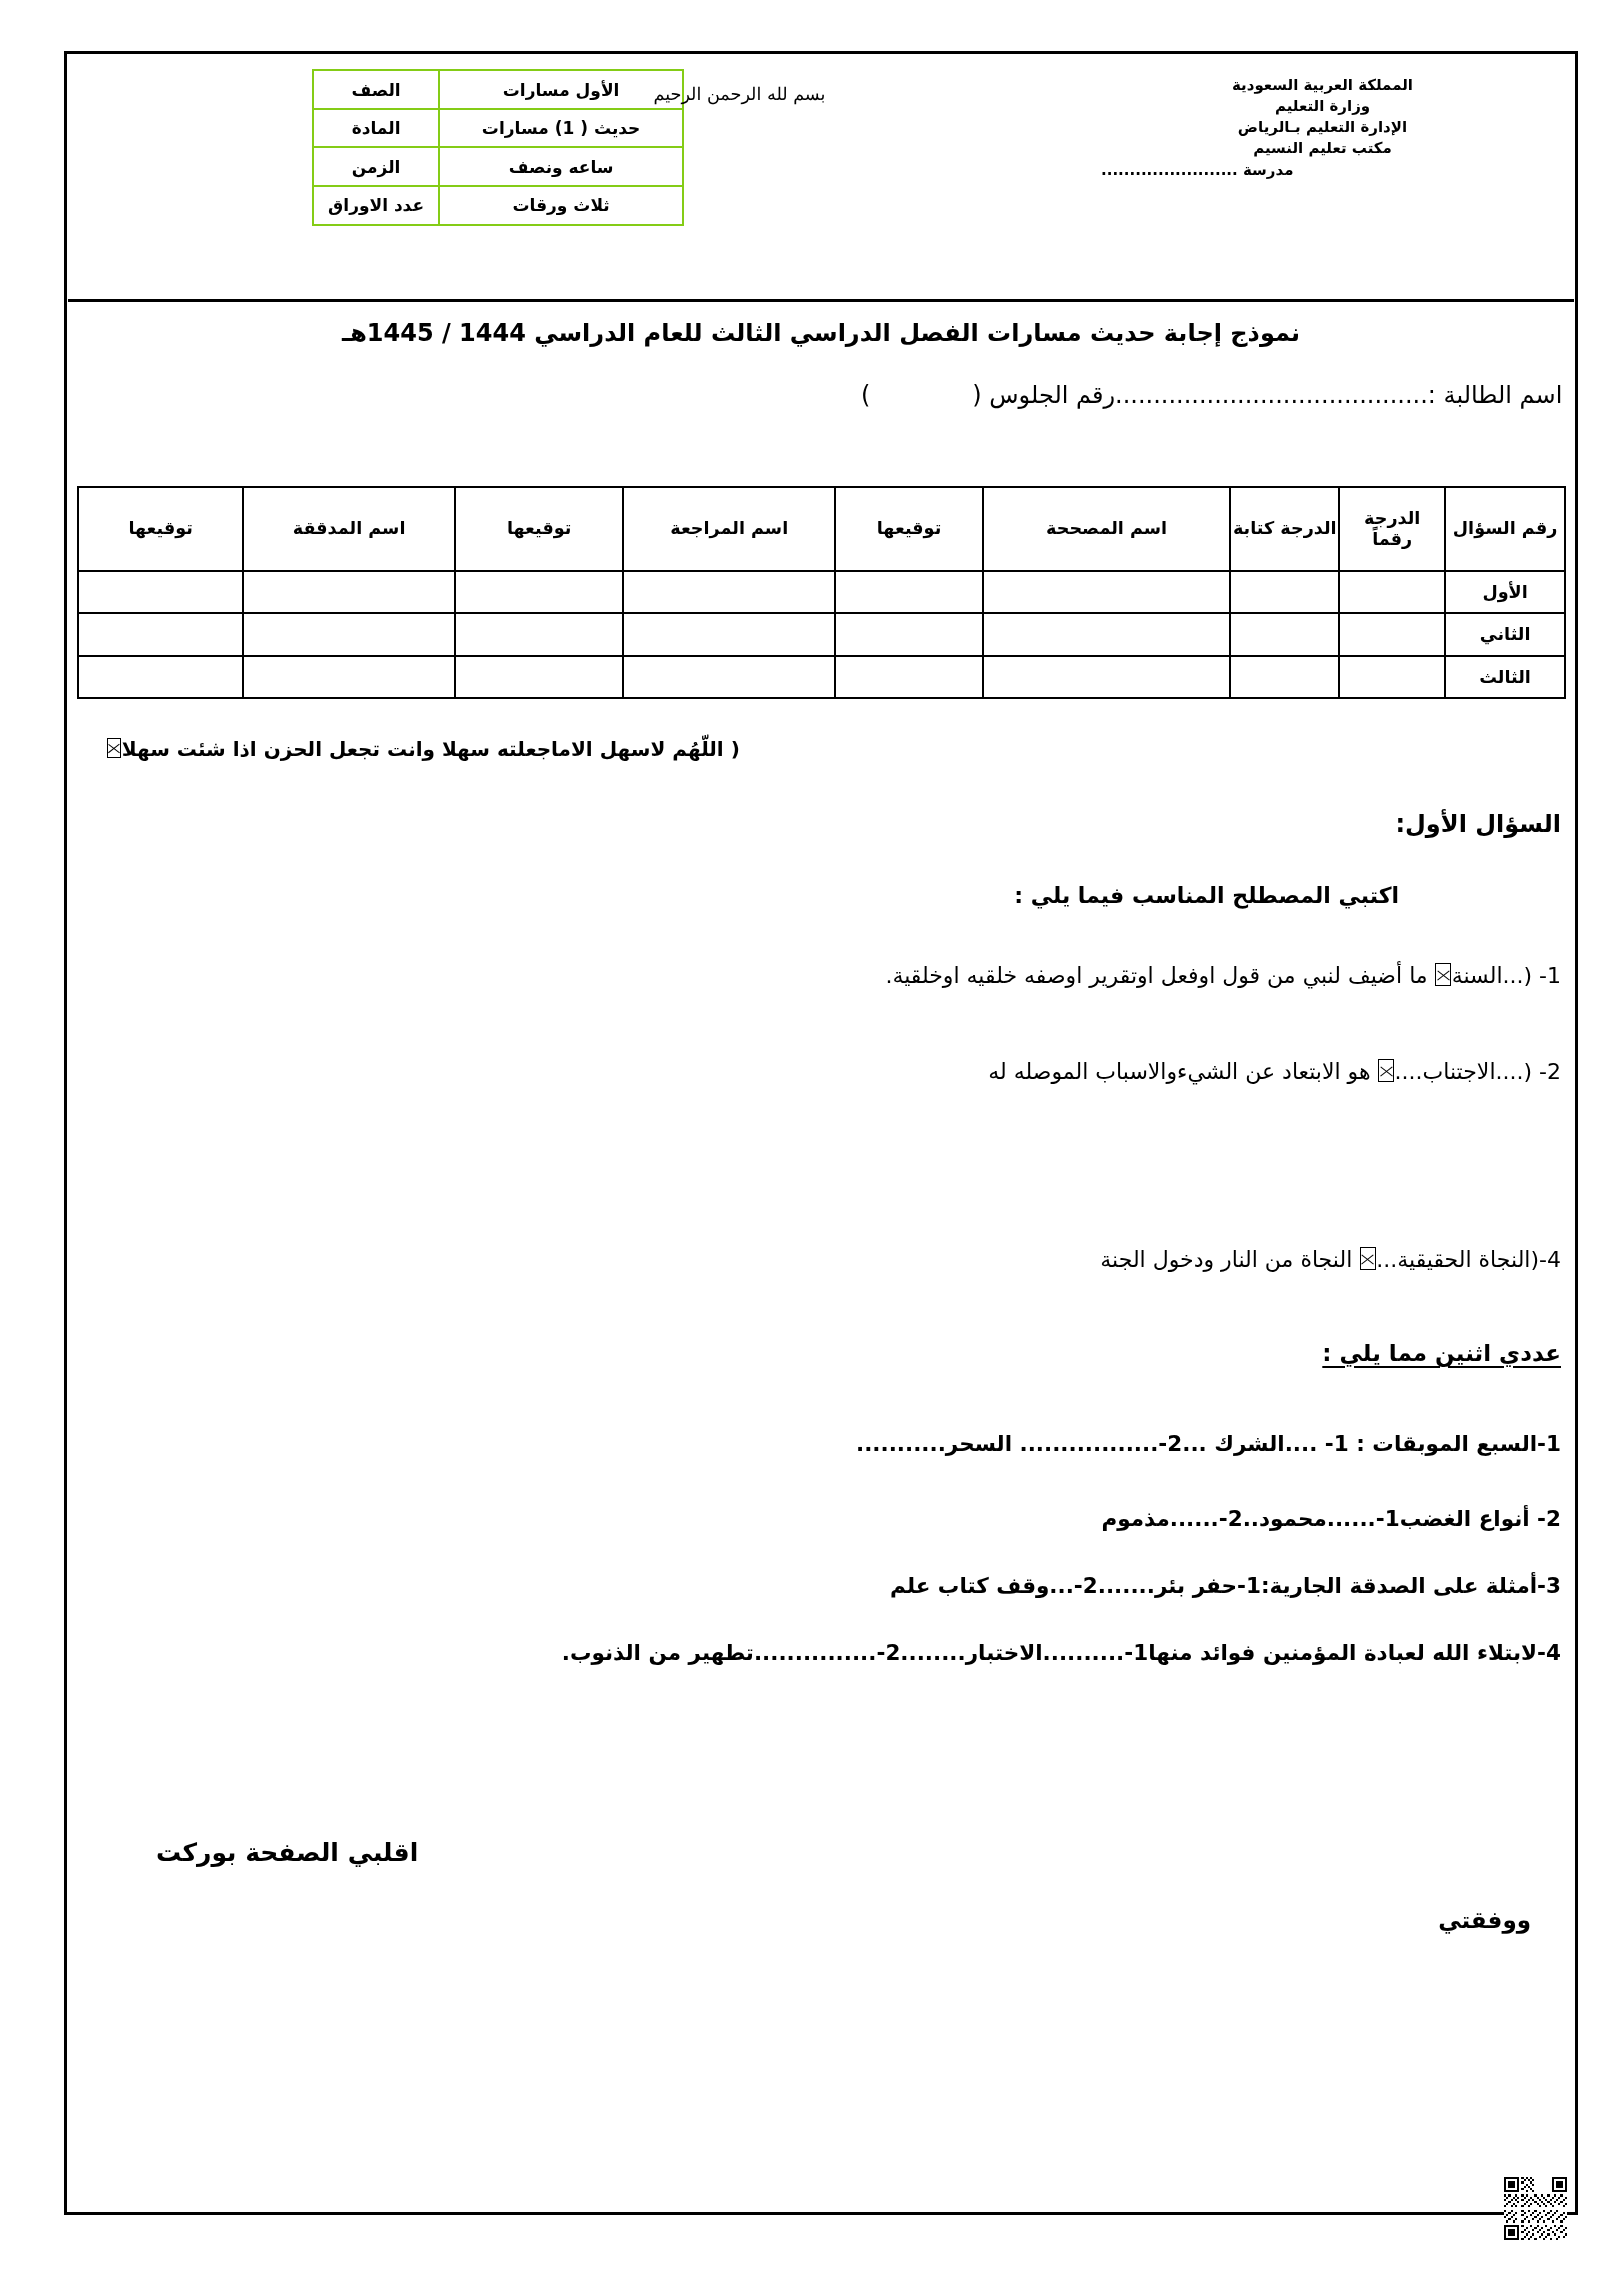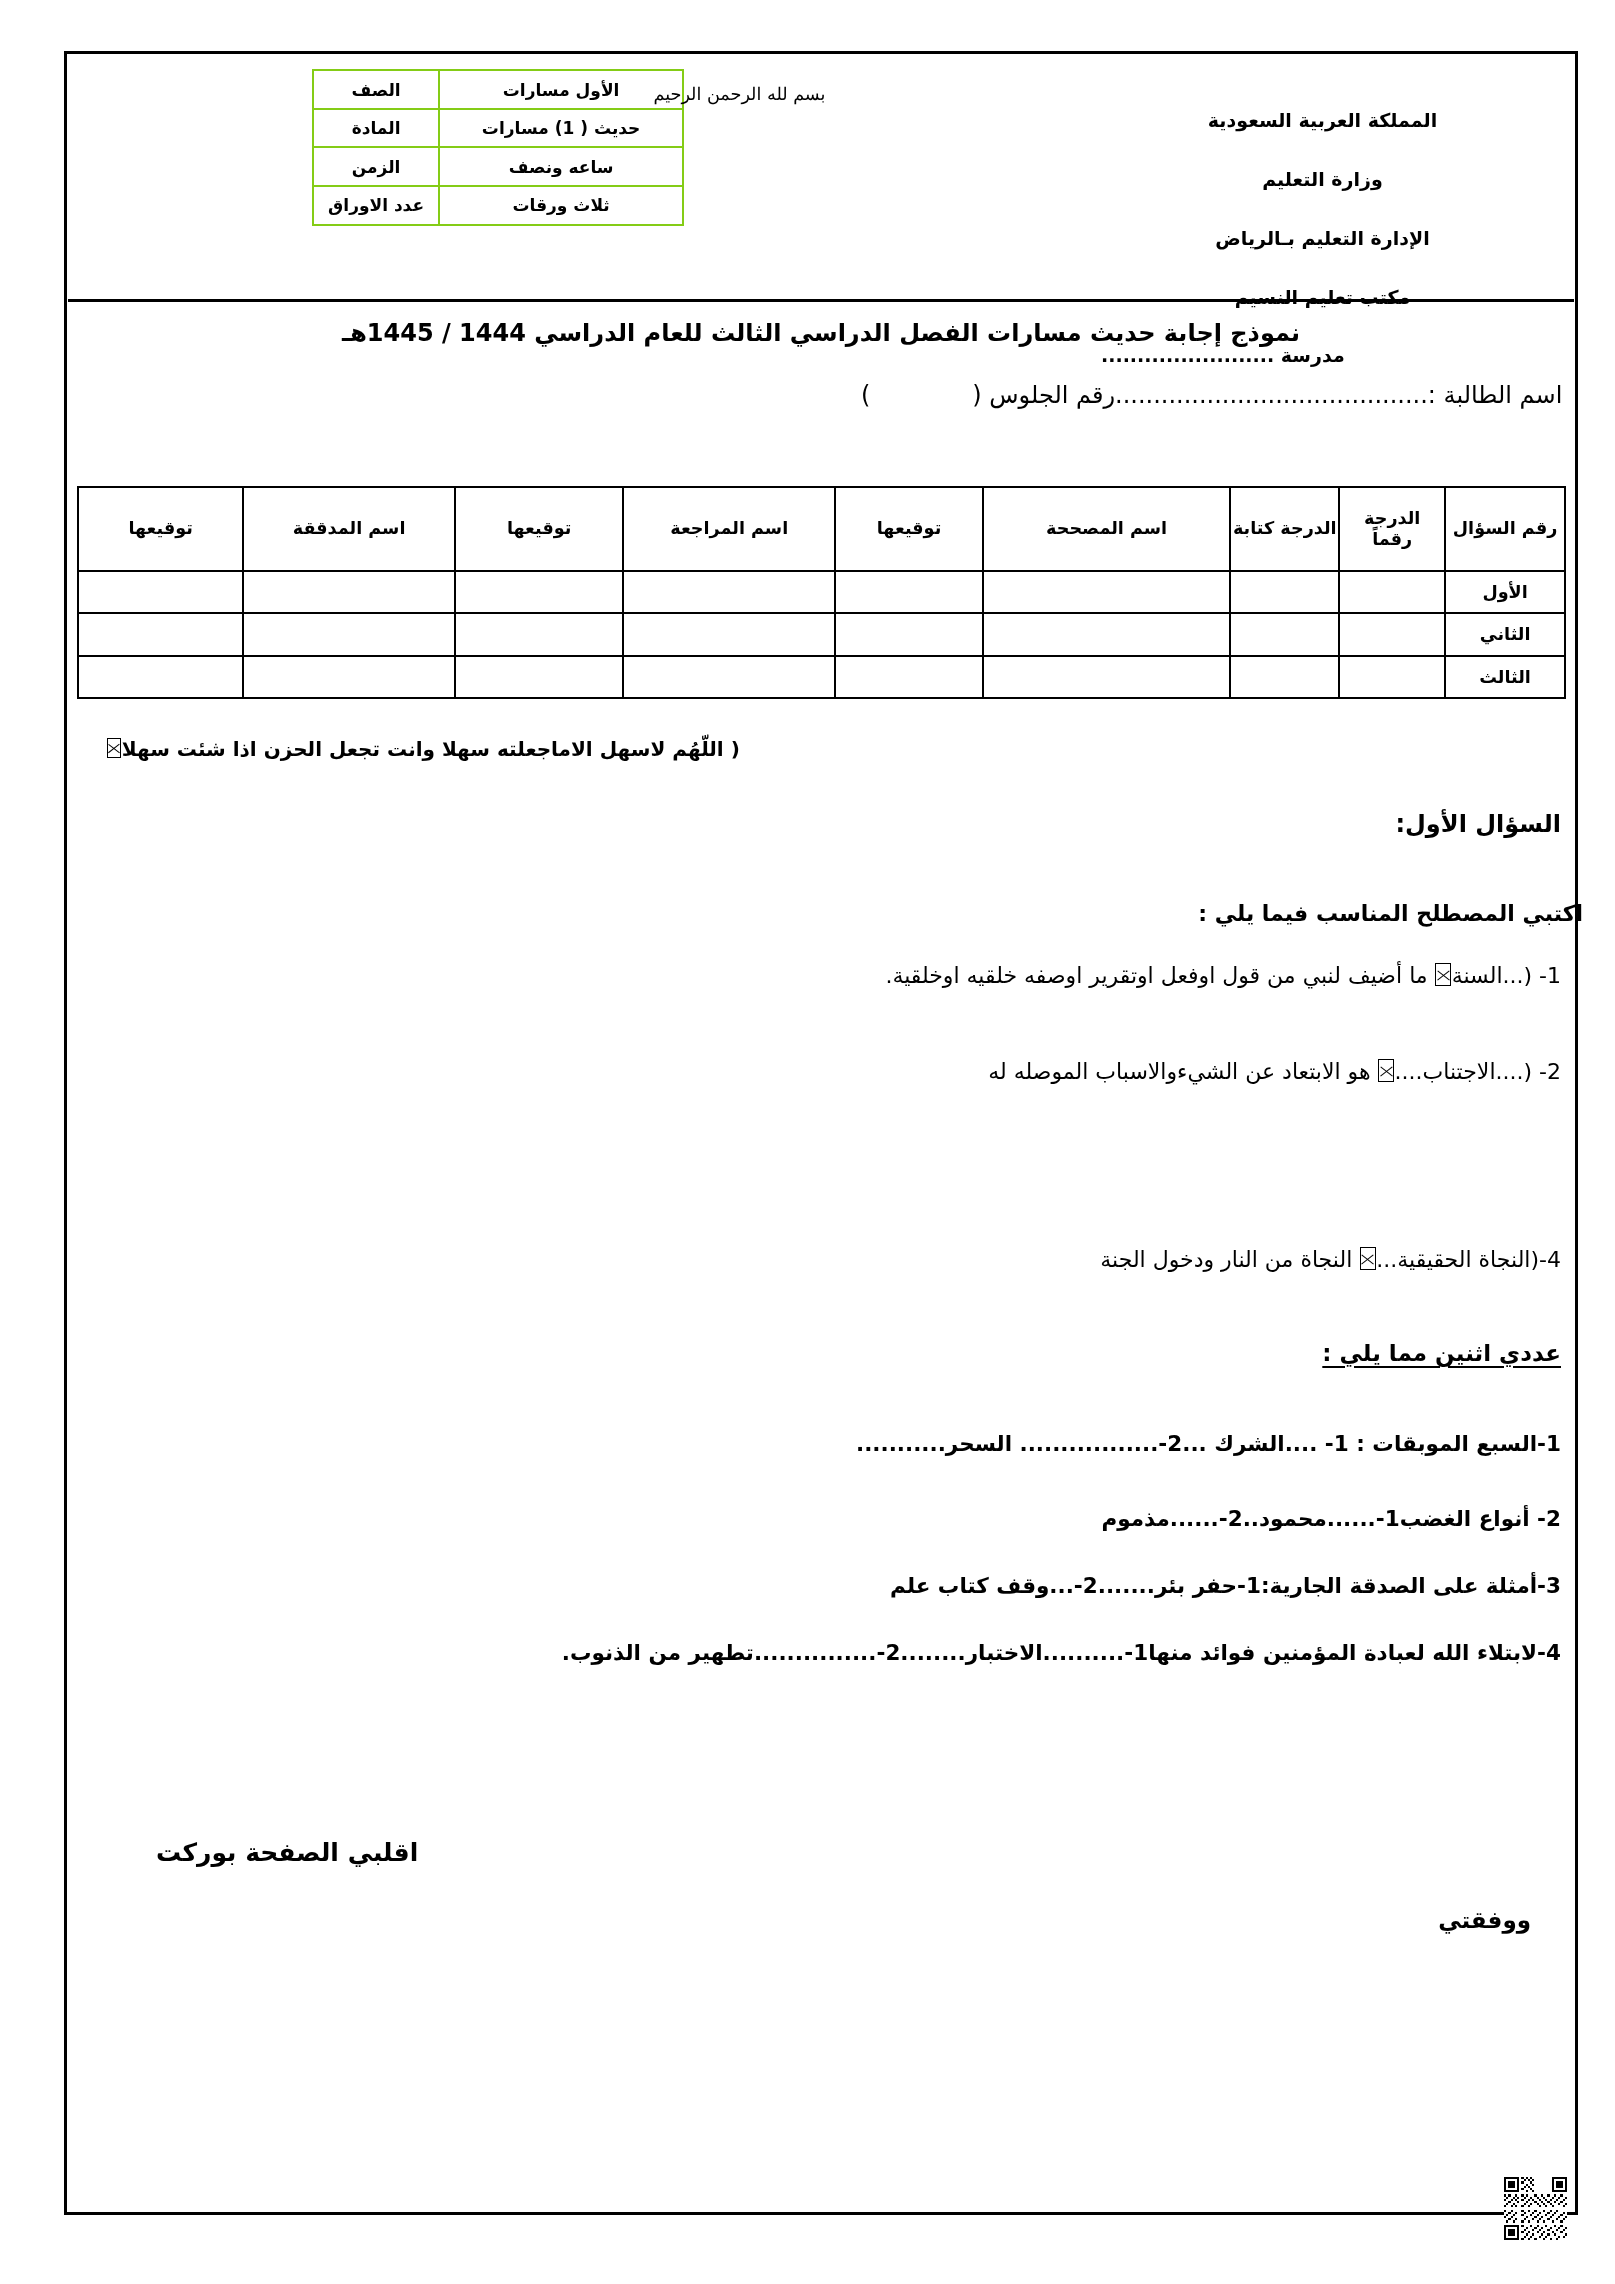--- a/index.html
+++ b/index.html
@@ -80,25 +80,24 @@
   
   .ministry {
     position: absolute;
     right: 23.5px;
     top: 19.6px;
     width: 456px;
     text-align: center;
     direction: rtl;
   }
   .ministry div {
-    font-size: 19px;
+    font-size: 15px;
     font-weight: bold;
     line-height: 1.42;
     white-space: nowrap;
-    margin-top: 32px;
   }
   .ministry div.school {
     text-align: left;
     padding-left: 6.5px;
   }
 
   
   .hr-strong {
     position: absolute;
     left: 68px;
@@ -200,28 +199,27 @@
     font-weight: bold;
     direction: rtl;
     padding-left: 14.3px;
     box-sizing: border-box;
   }
 
   .q-instruction {
     position: absolute;
     left: 68px;
     top: 883px;
-    width: 1515px;
+    width: 1331px;
     text-align: right;
     font-size: 22px;
     font-weight: bold;
     direction: rtl;
     padding-left: 59px;
     box-sizing: border-box;
-    margin-top: 18px;
   }
 
   .term-item {
     position: absolute;
     left: 68px;
     width: 1493px;
     text-align: right;
     font-size: 22px;
     direction: rtl;
     padding-left: 14.3px;

